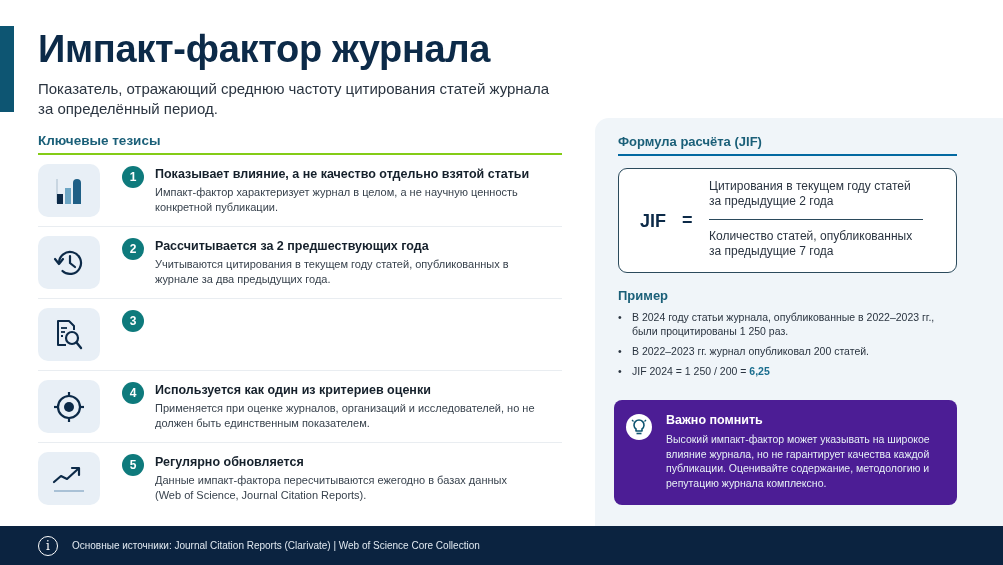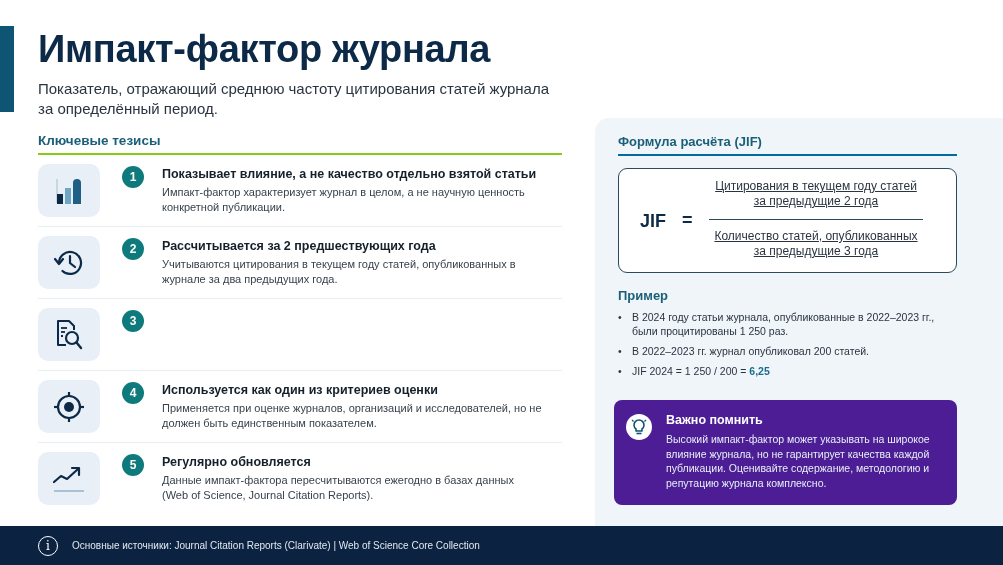--- a/index.html
+++ b/index.html
@@ -11,30 +11,30 @@
   .title { position: absolute; left: 38px; top: 28px; font-size: 38px; font-weight: 700; color: #0c2a48; letter-spacing: -0.3px; }
   .subtitle { position: absolute; left: 38px; top: 79px; width: 520px; font-size: 15px; line-height: 20px; color: #2a3440; }
 
   .left-section { position: absolute; left: 38px; top: 133px; width: 524px; }
   .section-title { font-size: 13.5px; font-weight: 700; color: #1a5f78; padding-bottom: 5px; border-bottom: 2px solid #84cc16; }
 
   .thesis { display: flex; align-items: flex-start; height: 72px; border-bottom: 1.5px solid #e9edf1; padding-top: 9px; }
   .thesis:last-child { border-bottom: none; }
   .icon-box { width: 62px; height: 53px; border-radius: 10px; background: #e8eff6; display: flex; align-items: center; justify-content: center; flex-shrink: 0; }
   .num { width: 22px; height: 22px; border-radius: 50%; background: #0e7a7c; color: #fff; font-size: 12px; font-weight: 700; display: flex; align-items: center; justify-content: center; margin-left: 22px; margin-top: 2px; flex-shrink: 0; }
-  .thesis-text { margin-left: 18px; }
+  .thesis-text { margin-left: 11px; }
   .thesis-title { font-size: 12.5px; font-weight: 700; color: #15202b; margin-top: 3px; }
   .thesis-desc { font-size: 11px; line-height: 15px; color: #38424d; margin-top: 4px; width: 380px; }
 
   .right-panel { position: absolute; left: 595px; top: 118px; width: 408px; height: 408px; background: #f0f5f9; border-radius: 14px 0 0 0; }
   .r-title { position: absolute; left: 23px; top: 16px; width: 339px; font-size: 13px; font-weight: 700; color: #1a5f78; padding-bottom: 5px; border-bottom: 2px solid #0369a1; }
   .formula-box { position: absolute; left: 23px; top: 50px; width: 339px; height: 105px; border: 1.5px solid #2b4a5c; border-radius: 9px; background: #fff; }
   .jif { position: absolute; left: 21px; top: 42px; font-size: 18px; font-weight: 700; color: #0c2a48; }
   .eq { position: absolute; left: 63px; top: 41px; font-size: 18px; font-weight: 700; color: #0c2a48; }
-  .frac { position: absolute; left: 90px; top: 10px; width: 214px; text-align: center; font-size: 12px; line-height: 15px; color: #2a3440; text-decoration: underline; }
+  .frac { position: absolute; left: 90px; top: 10px; width: 214px; text-align: left; font-size: 12px; line-height: 15px; color: #2a3440; }
   .frac-line { height: 1px; background: #2b4a5c; margin: 10px 0 9px 0; }
 
   .ex-title { position: absolute; left: 23px; top: 170px; font-size: 13px; font-weight: 700; color: #1a5f78; }
   .ex-list { position: absolute; left: 23px; top: 192px; width: 340px; list-style: none; }
   .ex-list li { position: relative; padding-left: 14px; font-size: 10.5px; line-height: 14px; color: #2a3440; margin-bottom: 6px; }
   .ex-list li::before { content: "•"; position: absolute; left: 0; top: 0; color: #2a3440; }
   .hl { color: #1a6d8e; font-weight: 700; }
 
   .note { position: absolute; left: 19px; top: 282px; width: 343px; height: 105px; background: #4c1d95; border-radius: 8px; color: #fff; }
   .note-icon { position: absolute; left: 12px; top: 14px; width: 26px; height: 26px; border-radius: 50%; background: #fff; display: flex; align-items: center; justify-content: center; }
@@ -136,21 +136,21 @@
 </div>
 
 <div class="right-panel">
   <div class="r-title">Формула расчёта (JIF)</div>
   <div class="formula-box">
     <div class="jif">JIF</div>
     <div class="eq">=</div>
     <div class="frac">
       <div>Цитирования в текущем году статей за предыдущие 2 года</div>
       <div class="frac-line"></div>
-      <div>Количество статей, опубликованных за предыдущие 3 года</div>
+      <div>Количество статей, опубликованных за предыдущие 7 года</div>
     </div>
   </div>
 
   <div class="ex-title">Пример</div>
   <ul class="ex-list">
     <li>В 2024 году статьи журнала, опубликованные в 2022–2023 гг., были процитированы 1 250 раз.</li>
     <li>В 2022–2023 гг. журнал опубликовал 200 статей.</li>
     <li><span>JIF 2024 = 1 250 / 200 = </span><span class="hl">6,25</span></li>
   </ul>
 

